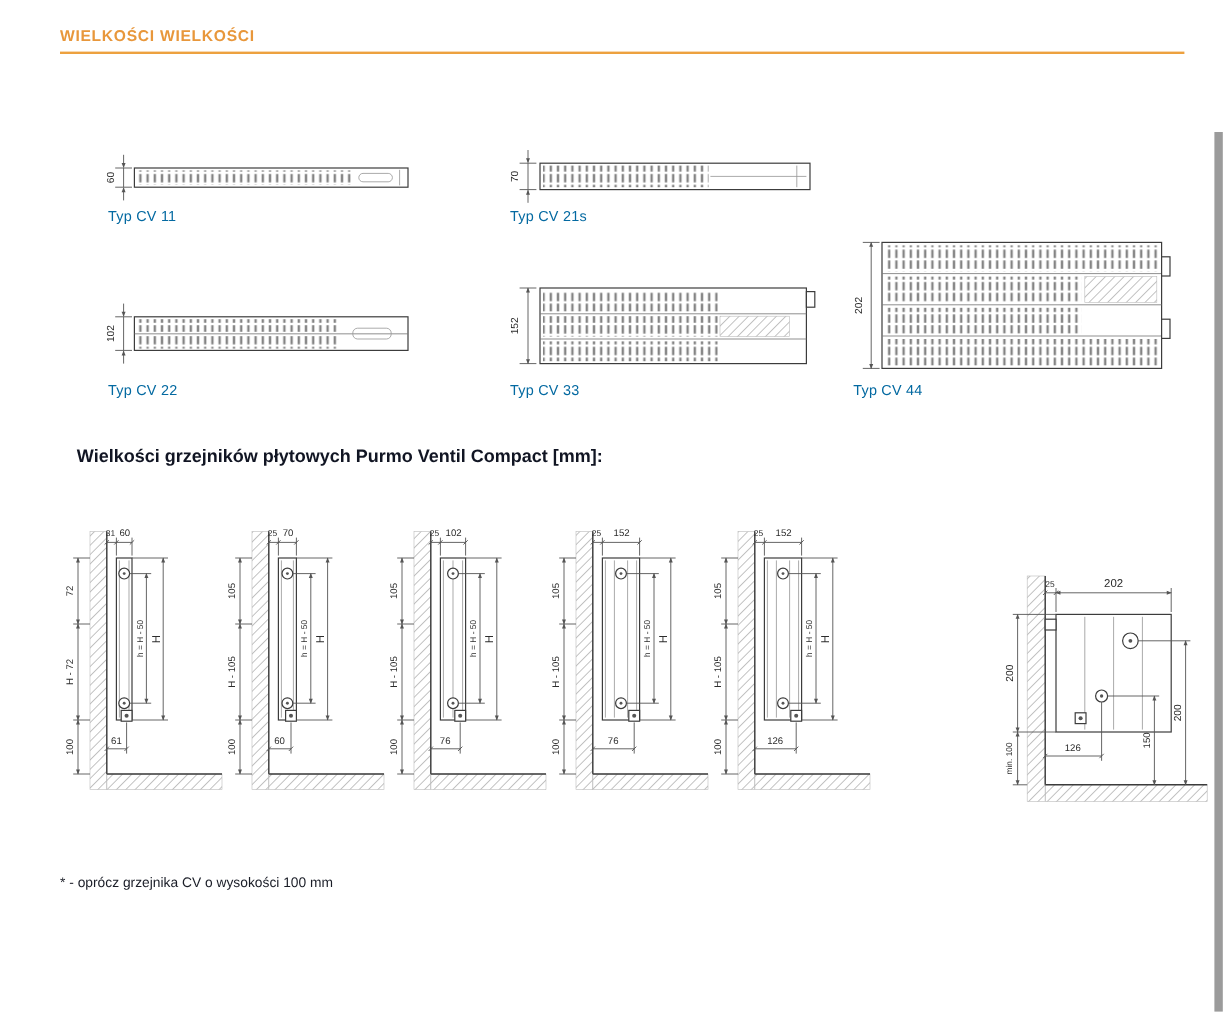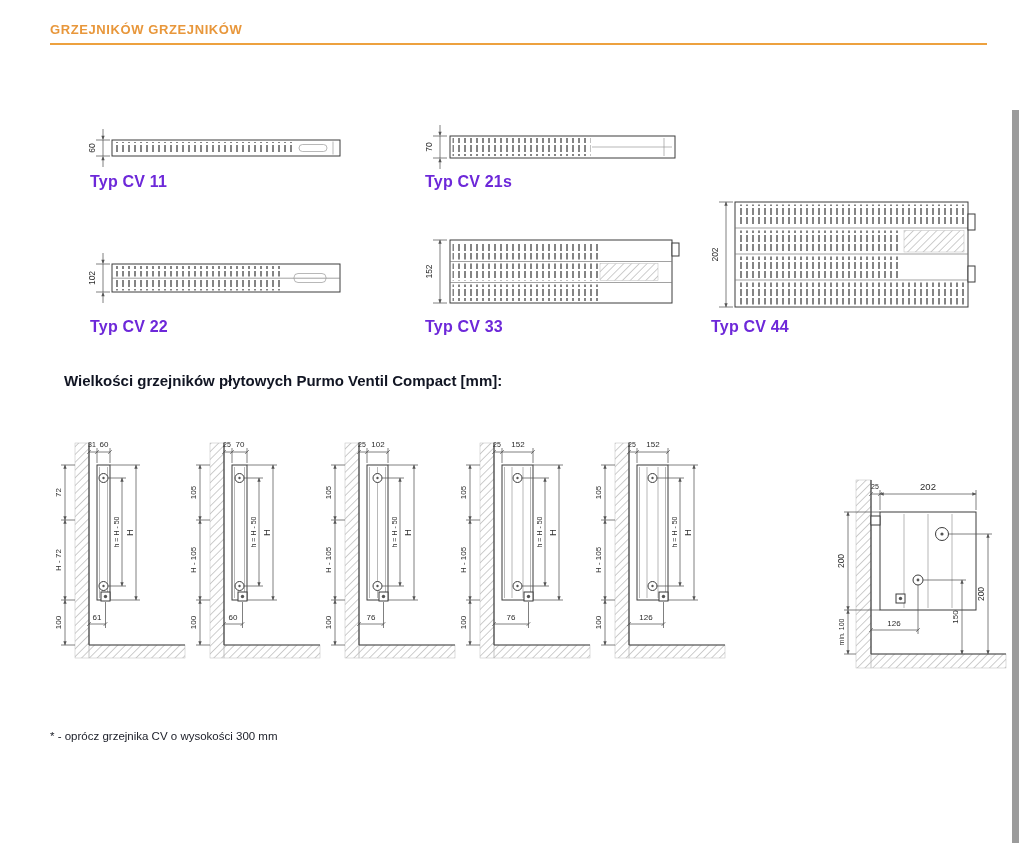--- a/index.html
+++ b/index.html
@@ -1,21 +1,21 @@
 <!DOCTYPE html>
 <html><head>
 <meta charset="utf-8">
 <style>
   *{margin:0;padding:0;box-sizing:border-box}
   html,body{width:1027px;height:850px}
   body{background:#fff;position:relative;font-family:"Liberation Sans",sans-serif;overflow:hidden;color:#1a1d27}
   .abs{position:absolute}
   #page-title{left:50px;top:22px;color:#E8973B;font-size:13px;font-weight:bold;letter-spacing:.6px}
   #header-rule{left:50px;top:43px;width:937px;height:2px;background:#EDA13F}
-  .typ{font-size:16px;font-weight:bold;color:#6d28d9;letter-spacing:.2px}
+  .typ{font-size:12px;font-weight:normal;color:#0369a1;letter-spacing:.2px}
   #typ-cv11{left:90px;top:173px}
   #typ-cv21s{left:425px;top:173px}
   #typ-cv22{left:90px;top:318px}
   #typ-cv33{left:425px;top:318px}
   #typ-cv44{left:711px;top:318px}
   #section-title{left:64px;top:372px;font-size:15px;font-weight:bold;color:#111523}
   #legend{left:50px;top:727px;font-size:11.5px;line-height:18.5px;color:#1a1d27}
   #gray-bar{left:1012px;top:110px;width:7px;height:733px;background:#9b9b9b}
   svg.canvas{position:absolute;left:0;top:0}
   
@@ -29,34 +29,34 @@
   .dot{fill:#555;stroke:none}
   svg text{fill:#2c2c2c;font-family:"Liberation Sans",sans-serif}
   .t7{font-size:7px;text-anchor:middle}
   .t8{font-size:8px;text-anchor:middle}
   .t85{font-size:8.5px;text-anchor:middle}
   .t9{font-size:9.5px;text-anchor:middle}
 </style>
 </head>
 <body>
 
-<div class="abs" id="page-title">GRZEJNIKÓW GRZEJNIKÓW</div>
+<div class="abs" id="page-title">WIELKOŚCI WIELKOŚCI</div>
 <div class="abs" id="header-rule"></div>
 <div class="abs" id="gray-bar"></div>
 
 <div class="abs typ" id="typ-cv11">Typ CV 11</div>
 <div class="abs typ" id="typ-cv21s">Typ CV 21s</div>
 <div class="abs typ" id="typ-cv22">Typ CV 22</div>
 <div class="abs typ" id="typ-cv33">Typ CV 33</div>
 <div class="abs typ" id="typ-cv44">Typ CV 44</div>
 
 <div class="abs" id="section-title">Wielkości grzejników płytowych Purmo Ventil Compact [mm]:</div>
 
 <div class="abs" id="legend">
-  <div>* - oprócz grzejnika CV o wysokości 300 mm</div>
+  <div>* - oprócz grzejnika CV o wysokości 100 mm</div>
 </div>
 
 <svg class="canvas" width="1027" height="850" viewBox="0 0 1027 850">
   <defs>
     <marker id="arr" viewBox="0 0 10 10" refX="9" refY="5" markerWidth="6.5" markerHeight="5.5" orient="auto-start-reverse">
       <path d="M0 1 L10 5 L0 9 Z" fill="#555"></path>
     </marker>
     <marker id="tick" viewBox="0 0 10 10" refX="5" refY="5" markerWidth="8" markerHeight="8" orient="auto">
       <path d="M2 8 L8 2" stroke="#555" stroke-width="1.3" fill="none"></path>
     </marker>

